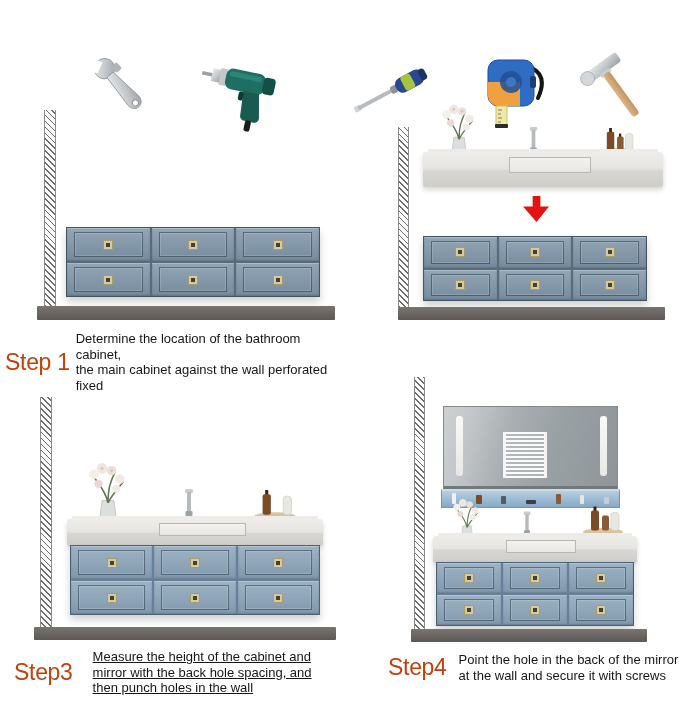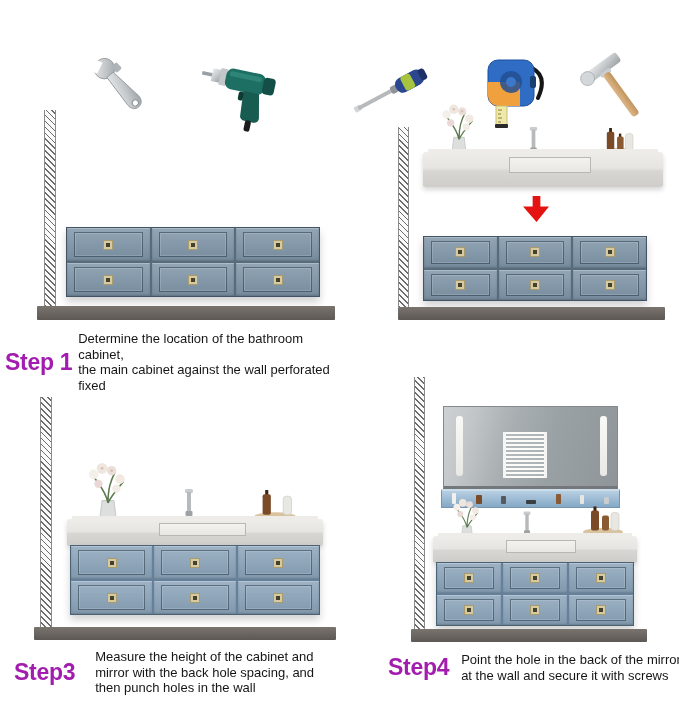--- a/index.html
+++ b/index.html
@@ -93,25 +93,25 @@
   .shelf .it{display:block;border-radius:1px;}
   .it1{width:4px;height:11px;background:#f1f0ec;}
   .it2{width:6px;height:9px;background:#7b4b28;}
   .it3{width:5px;height:8px;background:#555a5e;}
   .it4{width:10px;height:4px;background:#3a3f43;}
   .it5{width:5px;height:10px;background:#8a5a33;}
   .it6{width:4px;height:9px;background:#e8e6e1;}
   .it7{width:5px;height:7px;background:#c9cdd0;}
 
   .caption{position:absolute;display:flex;align-items:center;}
-  .step-label{font-weight:700;font-size:23px;color:#a21caf;letter-spacing:-.3px;white-space:nowrap;}
+  .step-label{font-weight:400;font-size:23px;color:#c2410c;letter-spacing:-.3px;white-space:nowrap;}
   .step-text{font-size:13px;line-height:15.5px;color:#161616;margin:0;white-space:pre-line;}
   .cap1{left:5px;top:331px;gap:6px;}  .cap1 .step-text{width:272px;}
   .cap2{left:388px;top:329px;gap:14px;} .cap2 .step-text{width:210px;}
-  .cap3{left:14px;top:649px;gap:20px;} .cap3 .step-text{width:258px;}
+  .cap3{left:14px;top:649px;gap:20px;} .cap3 .step-text{width:258px;text-decoration:underline;}
   .cap4{left:388px;top:652px;gap:12px;} .cap4 .step-text{width:222px;}
 </style>
 </head>
 <body>
 
 <div class="poster">
 
   <svg class="defs" aria-hidden="true">
     <defs>
       <linearGradient id="metal" x1="0" y1="0" x2="1" y2="1">

